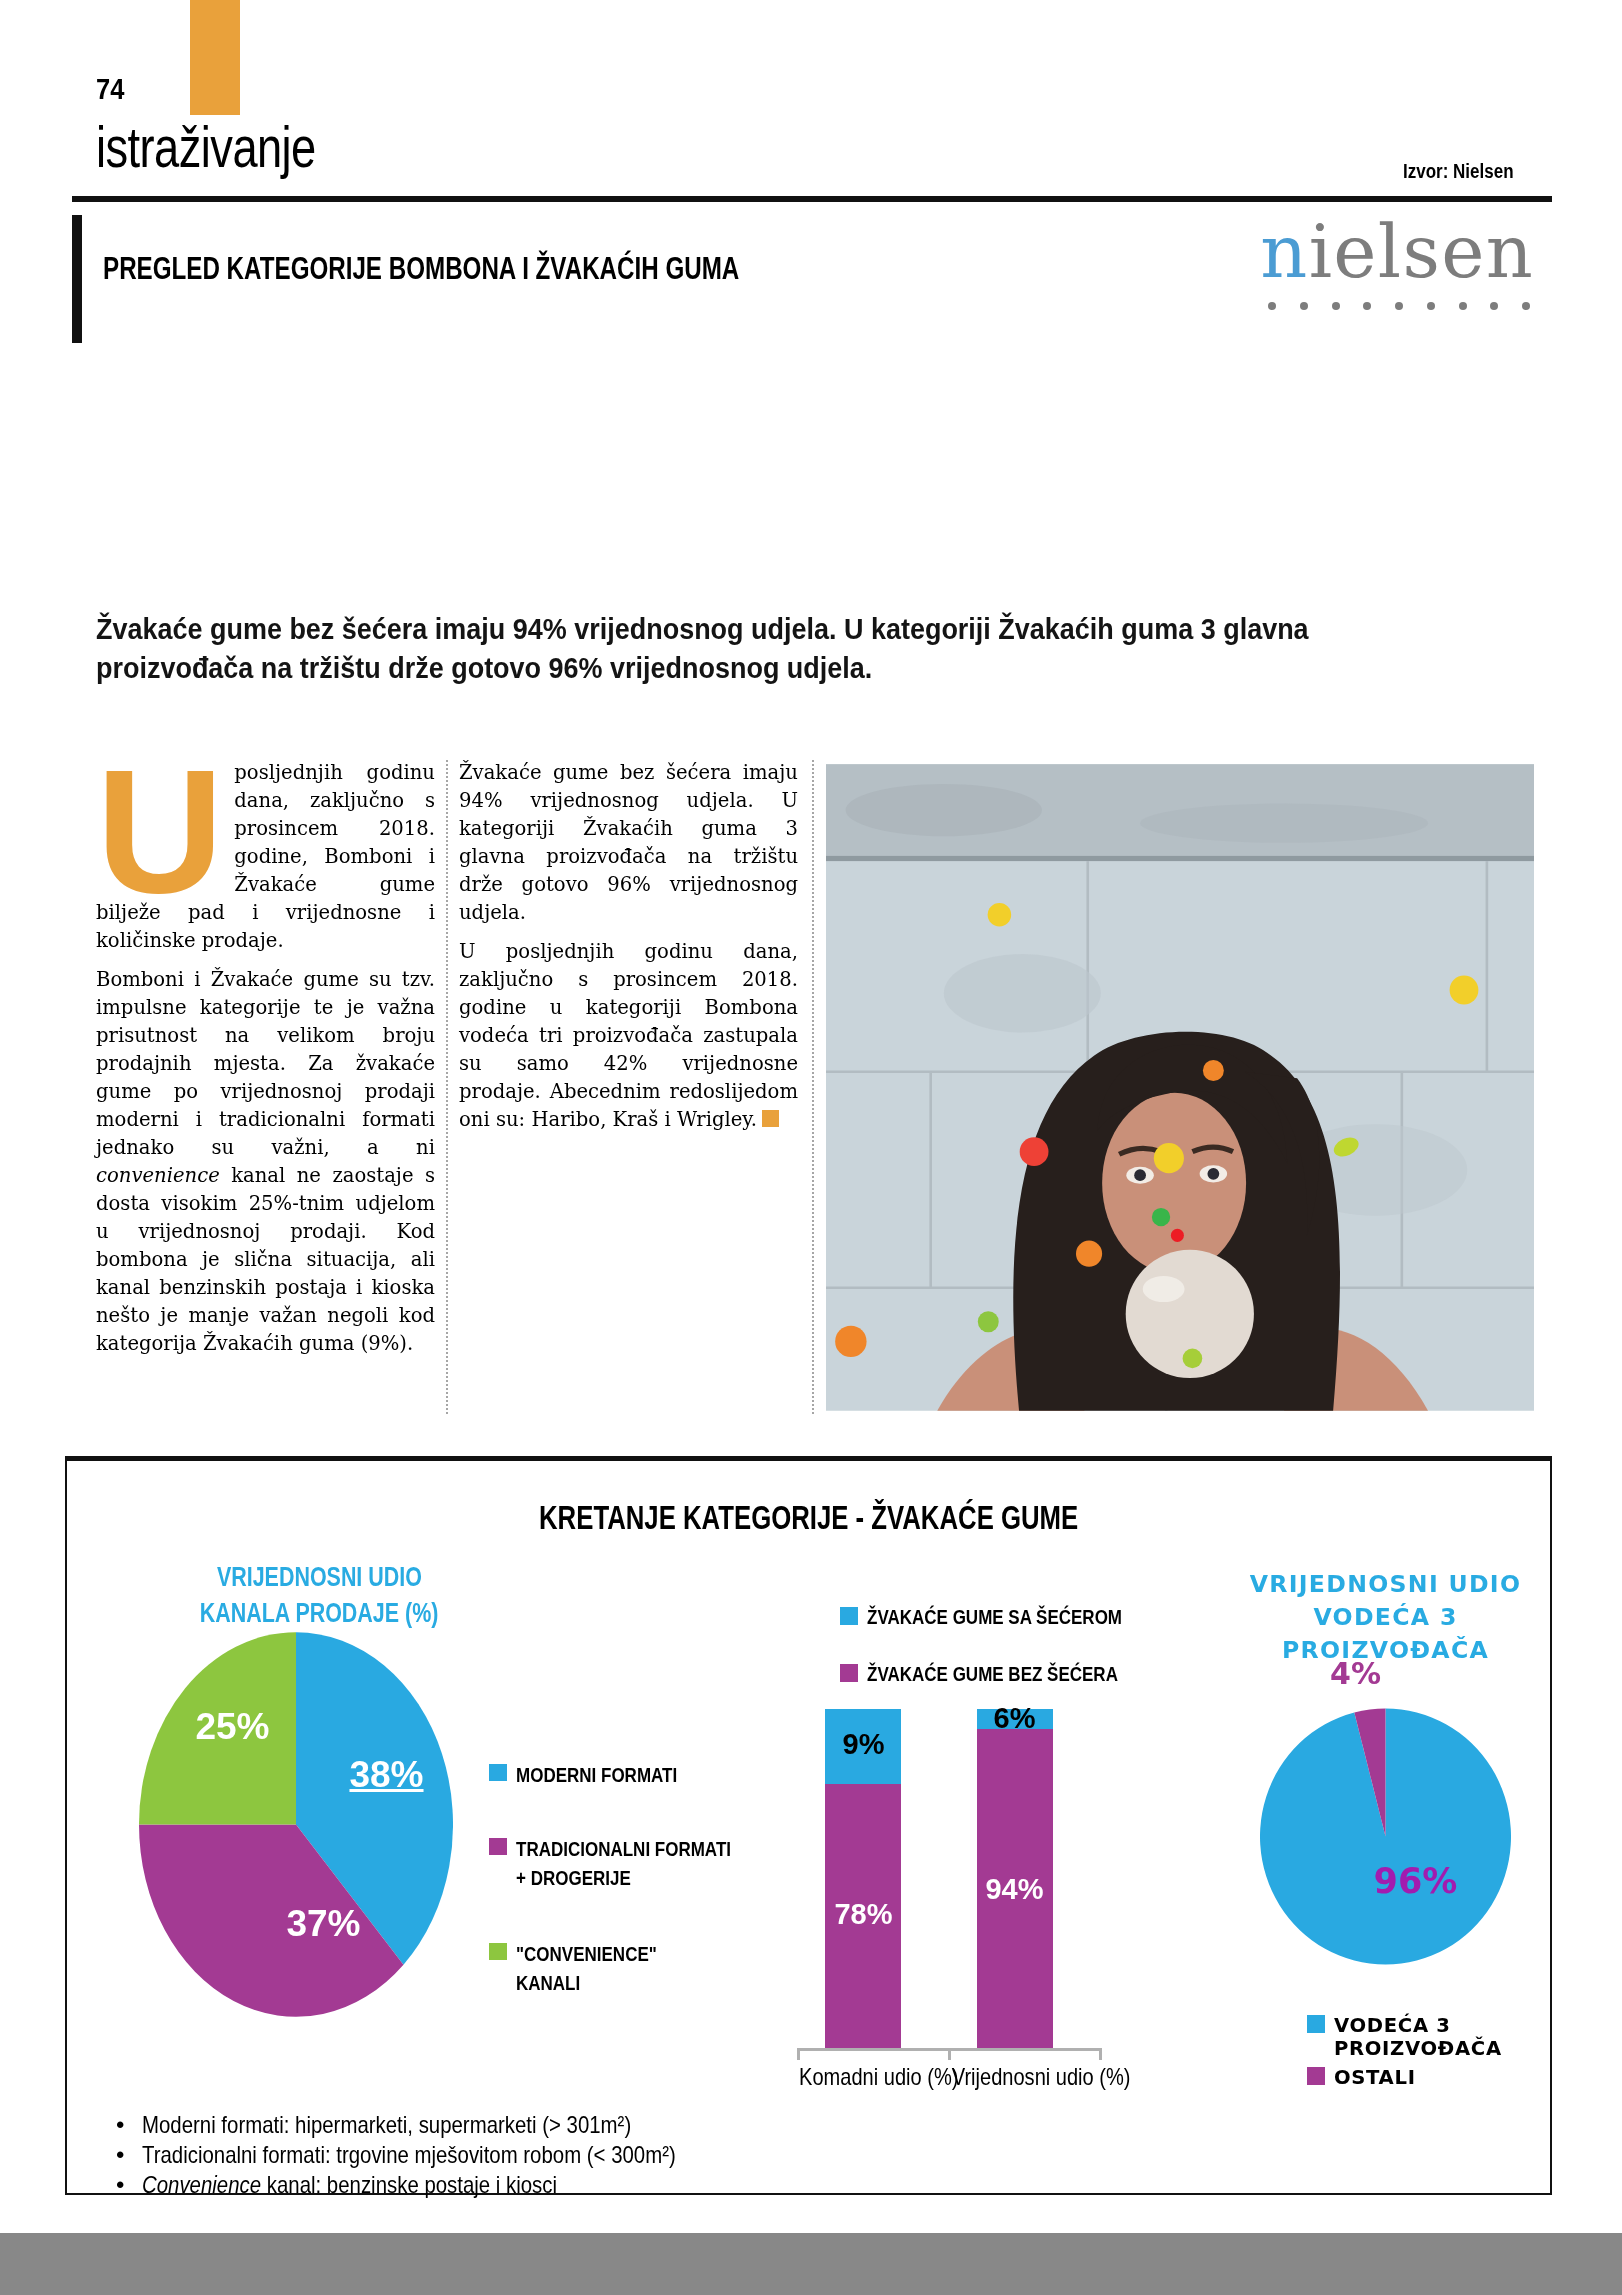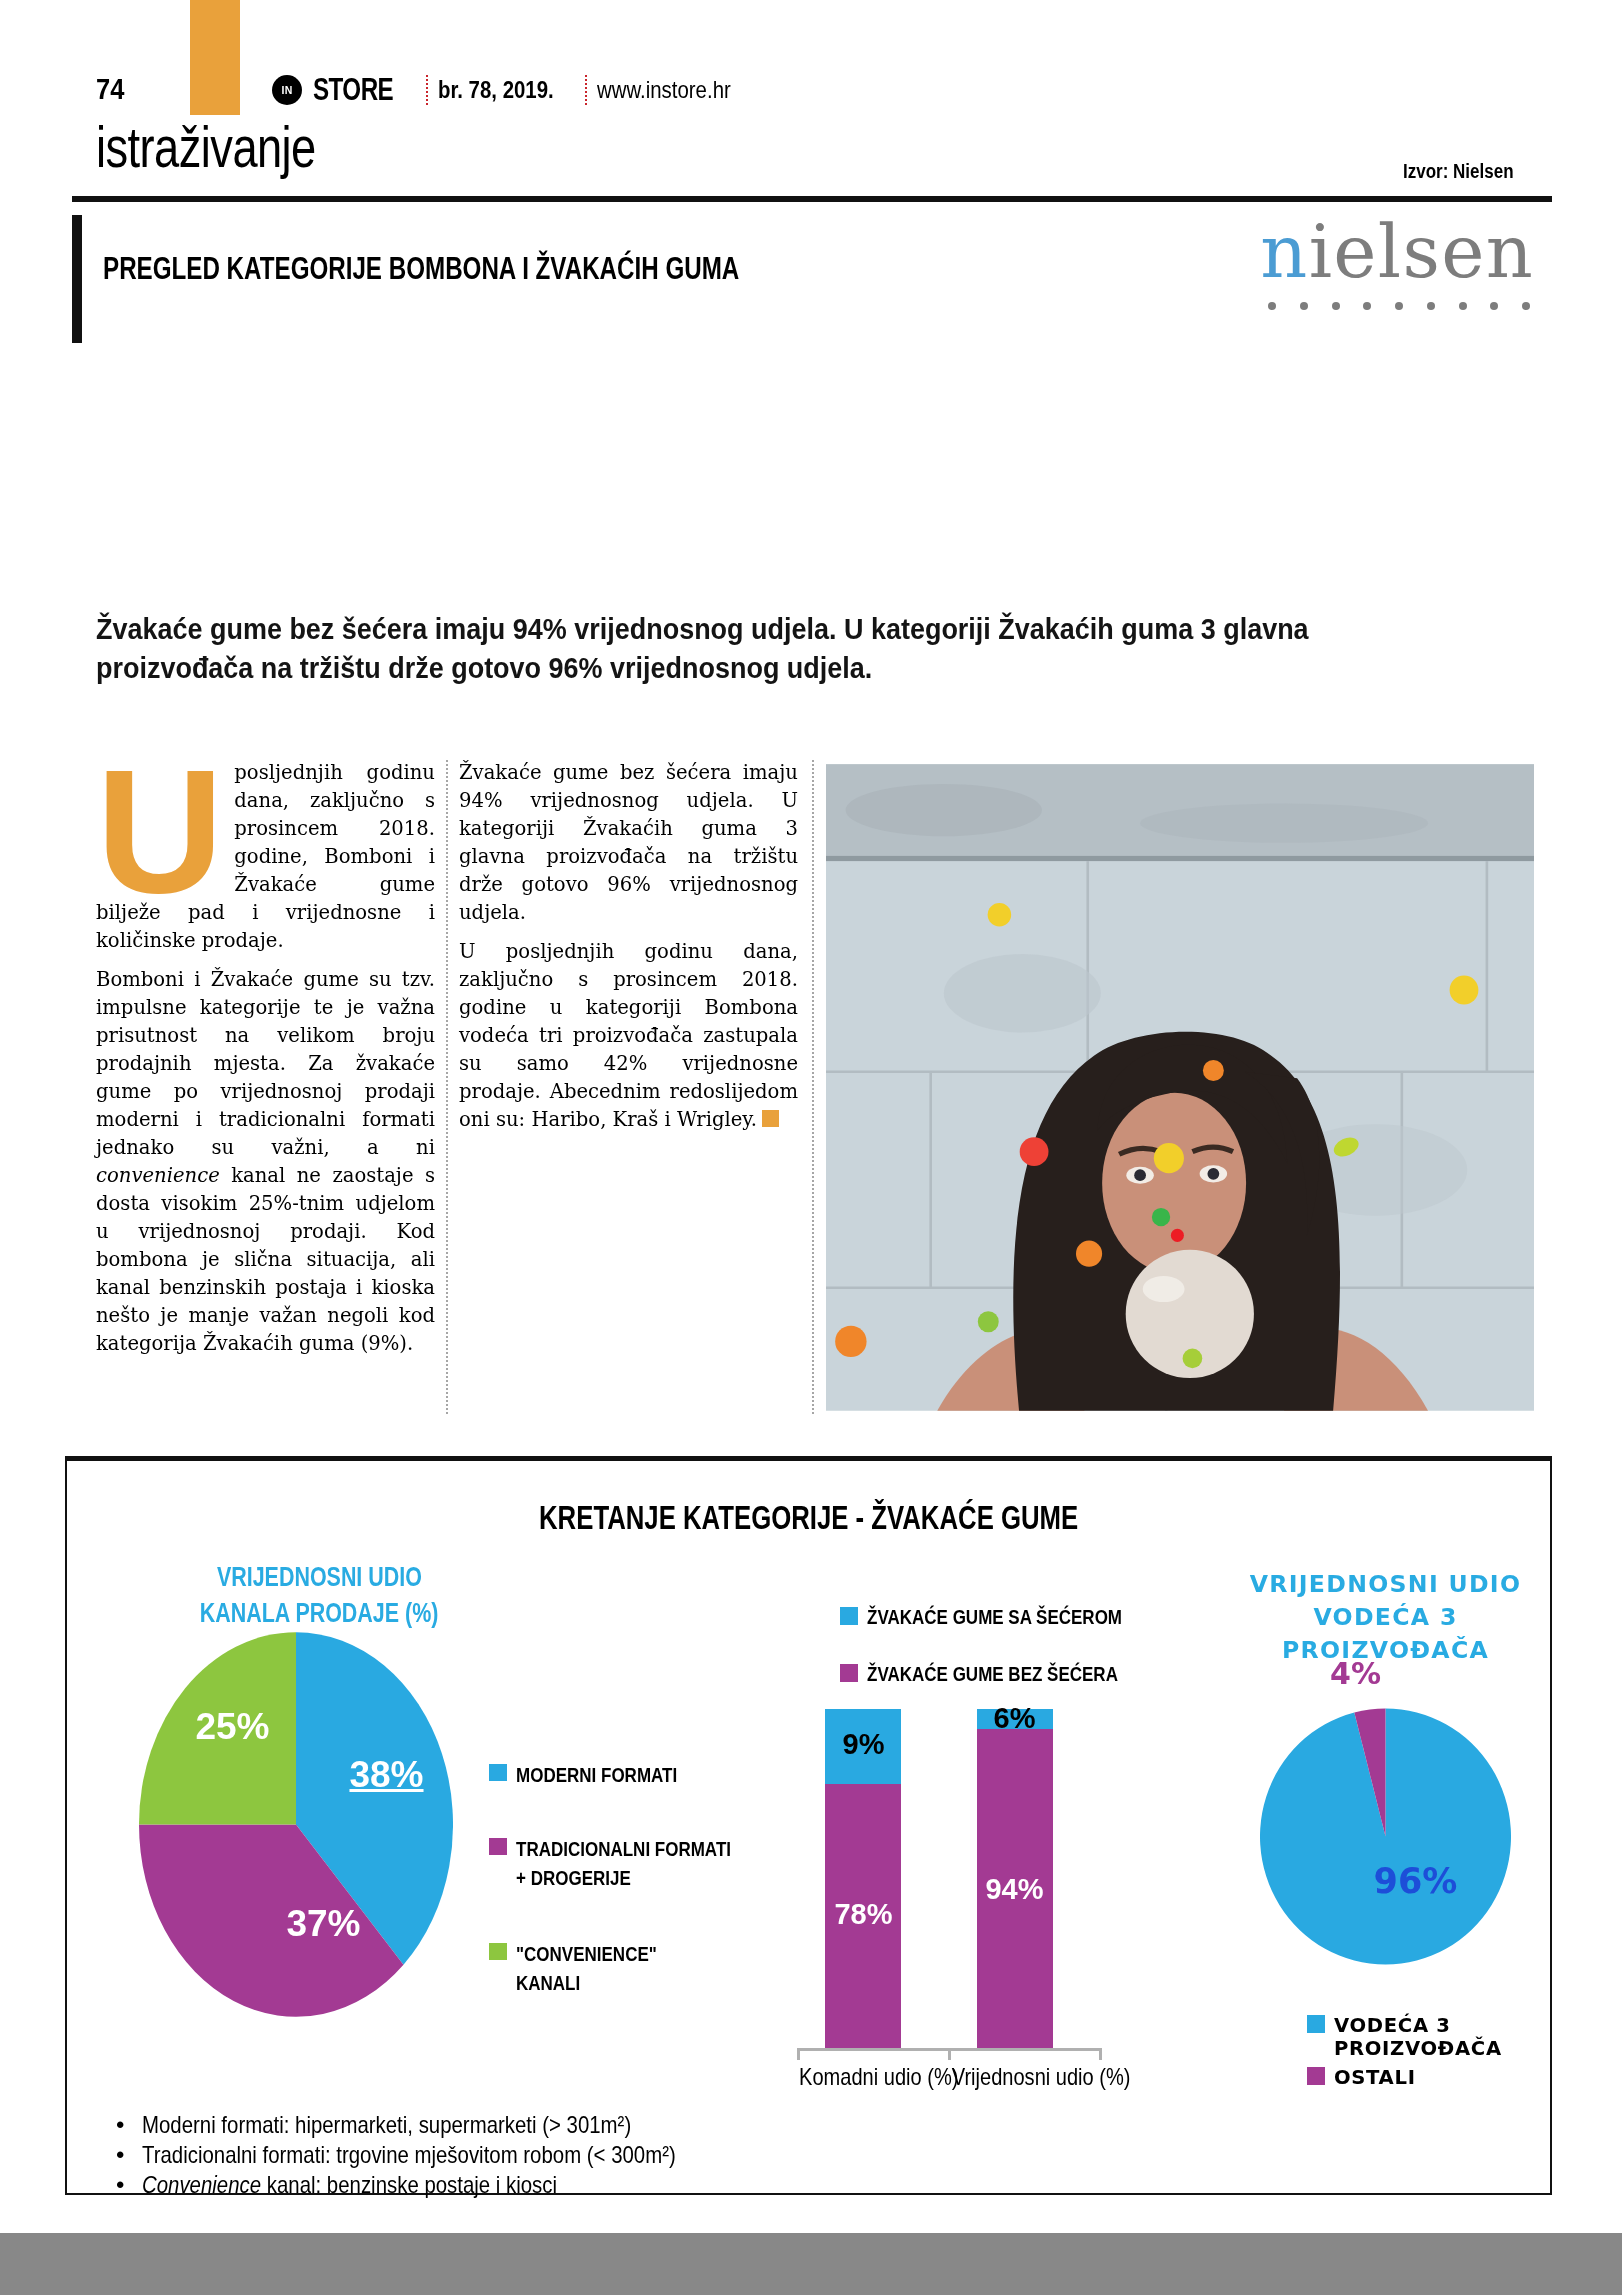--- a/index.html
+++ b/index.html
@@ -67,30 +67,20 @@
   .foot .bullet{display:inline-block;width:26px;}
   .foot i{font-style:italic;}
 </style>
 </head>
 <body>
 
 <div class="page">
 
   <div class="abs orange-block"></div>
   <div class="abs pagenum"><span class="cond85">74</span></div>
-  <div class="abs masthead">
-    <span class="in-circle">
-        <span>IN</span>
-      </span>
-    <span class="store"><span class="cond">STORE</span></span>
-    <span class="red-sep"></span>
-    <span class="issue"><span class="cond85">br. 78, 2019.</span></span>
-    <span class="red-sep"></span>
-    <span class="site"><span class="cond85">www.instore.hr</span></span>
-  </div>
   <div class="abs section-title"><span class="cond">istraživanje</span></div>
   <div class="abs source"><span class="cond85">Izvor: Nielsen</span></div>
   <div class="abs top-rule"></div>
 
   <div class="abs kicker-bar"></div>
   <div class="abs kicker"><span class="cond">PREGLED KATEGORIJE BOMBONA I ŽVAKAĆIH GUMA</span></div>
   <div class="abs nielsen">
     <div class="nielsen-word"><span class="n-blue">n</span><span>ielsen</span></div>
     <div class="nielsen-dots">
       <span></span>
@@ -230,21 +220,21 @@
 
     <div class="cb pie-title-r blue-t">
       <div>VRIJEDNOSNI UDIO</div>
       <div>VODEĆA 3 PROIZVOĐAČA</div>
     </div>
     <div class="cb" style="left:1249px;top:195px;width:79px;text-align:center;font-family:'DejaVu Sans',sans-serif;font-size:30px;font-weight:bold;color:#A33A93;">4%</div>
     <svg class="cb" style="left:1193px;top:247px;" width="251" height="257" viewBox="0 0 384 392">
         <path d="M 192 196 L 192.00 0.00 A 192 196 0 1 1 144.25 6.16 Z" fill="#29A9E1"></path>
         <path d="M 192 196 L 144.25 6.16 A 192 196 0 0 1 192.00 0.00 Z" fill="#A33A93"></path>
       </svg>
-    <div class="cb" style="left:1296px;top:400px;width:105px;text-align:center;font-family:'DejaVu Sans',sans-serif;font-size:35px;font-weight:bold;color:#1d4ed8;">96%</div>
+    <div class="cb" style="left:1296px;top:400px;width:105px;text-align:center;font-family:'DejaVu Sans',sans-serif;font-size:35px;font-weight:bold;color:#a21caf;">96%</div>
     <div class="cb legend-item" style="left:1240px;top:553px;">
       <span class="legend-sq" style="margin-top: 1.3px; background: rgb(41, 169, 225);"></span>
       <span class="r-legend-txt">VODEĆA 3 PROIZVOĐAČA</span>
     </div>
     <div class="cb legend-item" style="left:1240px;top:605px;">
       <span class="legend-sq" style="margin-top: 1.3px; background: rgb(163, 58, 147);"></span>
       <span class="r-legend-txt">OSTALI</span>
     </div>
 
     <div class="cb foot" style="left:49px;top:651px;">

